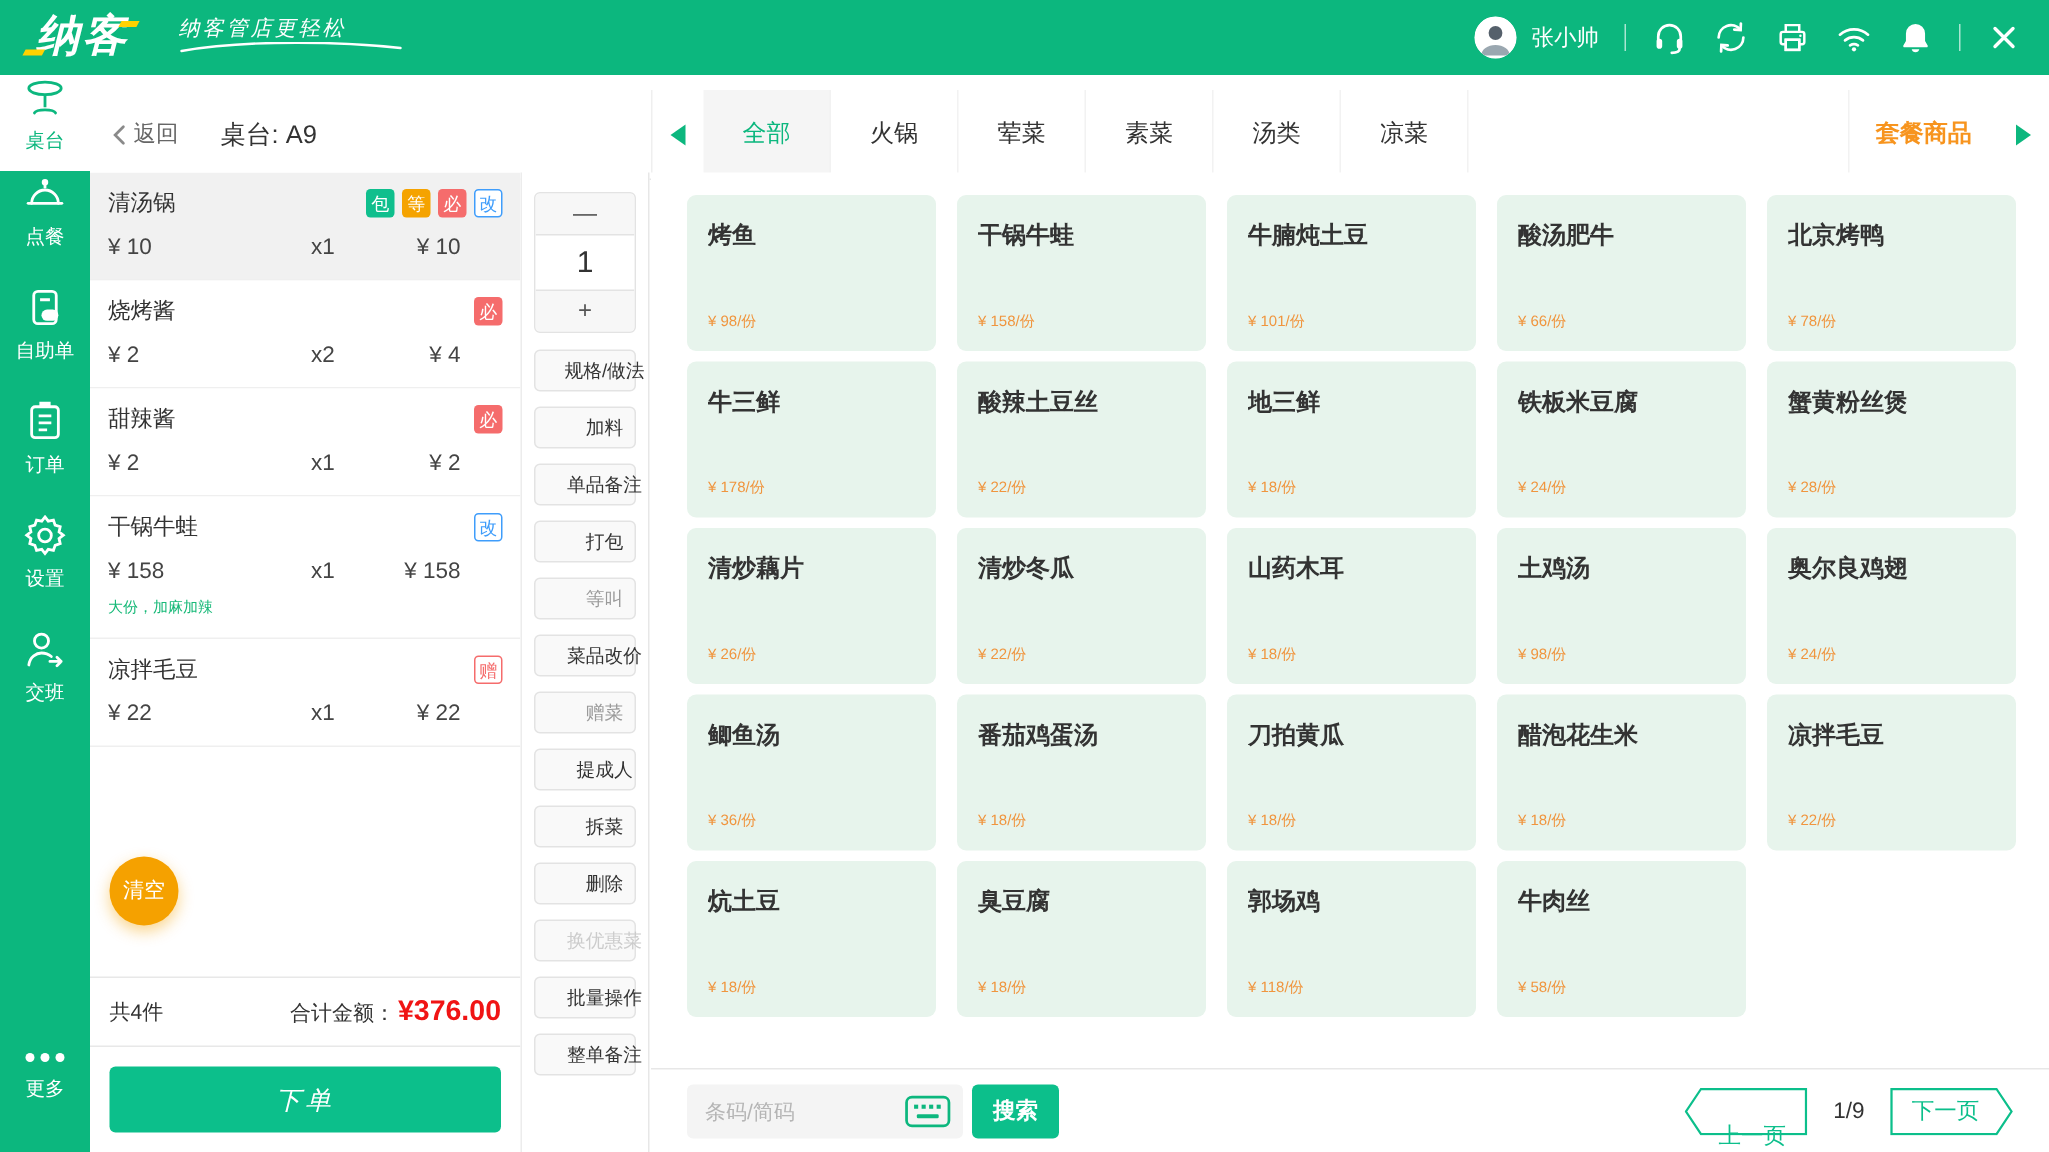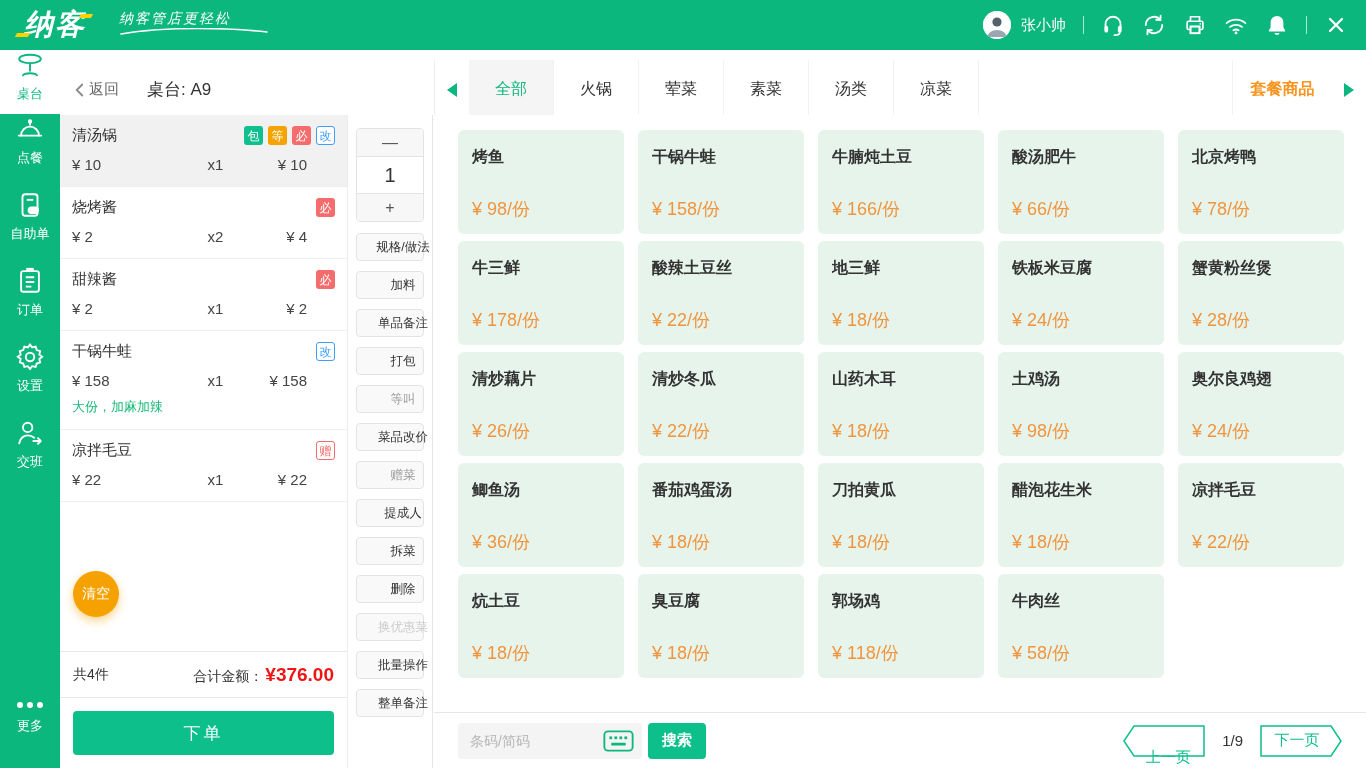--- a/index.html
+++ b/index.html
@@ -70,31 +70,31 @@
     display:flex; align-items:center; justify-content:center; color:#fff; padding:0 2px; }
   .badge.solid-green { background:#0FBF8D; }
   .badge.solid-orange { background:#F5A300; }
   .badge.solid-red { background:#F56C6C; }
   .badge.outline-blue { background:#fff; color:#3F9DFB; border:1px solid #3F9DFB; }
   .badge.outline-red { background:#fff; color:#F56C6C; border:1px solid #F56C6C; }
   .oi-row2 { display:flex; align-items:center; margin-top:11px; font-size:15px; color:#444; }
   .oi-price { width:42%; }
   .oi-qty { width:25%; text-align:center; }
   .oi-total { flex:1; text-align:right; padding-right:28px; }
-  .oi-note { margin-top:9px; font-size:13px; color:#17B978; }
+  .oi-note { margin-top:9px; font-size:10px; color:#17B978; }
   .clear-btn { position:absolute; left:13px; bottom:151px; width:46px; height:46px; border-radius:50%;
     background:#F5A100; color:#fff; font-size:14px; border:none; cursor:pointer;
     box-shadow:0 4px 10px rgba(245,161,0,.45); }
   .order-summary { border-top:1px solid #e8e8e8; height:46px; flex:none; display:flex;
     align-items:center; padding:0 13px; font-size:14px; color:#333; }
   .sum-right { margin-left:auto; display:flex; align-items:baseline; gap:2px; }
   .sum-amount { color:#F01414; font-size:19px; font-weight:bold; }
   .order-submit-wrap { border-top:1px solid #e8e8e8; padding:13px; flex:none; }
   .submit-btn { width:100%; height:44px; background:#0CBF8B; color:#fff; font-size:17px;
-    letter-spacing:3px; border:none; border-radius:4px; cursor:pointer; }
+    letter-spacing:3px; border:none; border-radius:4px; cursor:pointer;font-style:italic; }
 
   
   .actions-col { position:absolute; top:115px; left:347px; width:86px; height:653px; background:#fff;
     border-left:1px solid #ececec; border-right:1px solid #e7e7e7; display:flex; flex-direction:column;
     align-items:center; padding-top:13px; }
   .stepper { width:68px; flex:none; border:1px solid #e3e3e3; border-radius:4px; overflow:hidden;
     margin-bottom:11px; background:#fff; }
   .step-minus,.step-plus { height:27px; background:#f7f7f7; display:flex; align-items:center;
     justify-content:center; font-size:16px; color:#555; cursor:pointer; }
   .step-value { height:38px; display:flex; align-items:center; justify-content:center; font-size:20px;
@@ -107,21 +107,21 @@
   .action-btn.disabled { color:#ccc; cursor:default; }
 
   
   .menu-area { position:absolute; top:115px; left:434px; width:932px; height:653px; background:#fff;
     display:flex; flex-direction:column; }
   .menu-grid { display:grid; grid-template-columns:repeat(5,166px); grid-auto-rows:104px;
     gap:7px 14px; padding:15px 0 0 24px; }
   .menu-card { background:#E7F4EC; border-radius:6px; padding:17px 14px 13px; display:flex;
     flex-direction:column; justify-content:space-between; cursor:pointer; overflow:hidden; }
   .mc-name { font-size:16px; font-weight:bold; color:#333; white-space:nowrap; overflow:hidden; }
-  .mc-price { font-size:18px; color:#F0953E; }
+  .mc-price { font-size:10px; color:#F0953E; }
   .menu-footer { margin-top:auto; border-top:1px solid #e7e7e7; height:56px; flex:none;
     display:flex; align-items:center; padding:0 24px; }
   .search-box { width:184px; height:36px; background:#f4f4f4; border-radius:4px; display:flex;
     align-items:center; padding:0 8px 0 12px; }
   .search-input { flex:1; min-width:0; border:none; background:transparent; outline:none;
     font-size:14px; color:#333; font-family:inherit; }
   .search-input::placeholder { color:#b5b5b5; }
   .kb-icon { flex:none; display:flex; cursor:pointer; }
   .search-btn { width:58px; height:36px; margin-left:6px; background:#0CBF8B; color:#fff; border:none;
     border-radius:4px; font-size:15px; cursor:pointer; font-family:inherit;font-weight:bold; }
@@ -423,21 +423,21 @@
         <div class="menu-card">
           <div class="mc-name">烤鱼</div>
           <div class="mc-price">¥ 98/份</div>
         </div>
         <div class="menu-card">
           <div class="mc-name">干锅牛蛙</div>
           <div class="mc-price">¥ 158/份</div>
         </div>
         <div class="menu-card">
           <div class="mc-name">牛腩炖土豆</div>
-          <div class="mc-price">¥ 166/份</div>
+          <div class="mc-price">¥ 101/份</div>
         </div>
         <div class="menu-card">
           <div class="mc-name">酸汤肥牛</div>
           <div class="mc-price">¥ 66/份</div>
         </div>
         <div class="menu-card">
           <div class="mc-name">北京烤鸭</div>
           <div class="mc-price">¥ 78/份</div>
         </div>
         <div class="menu-card">

